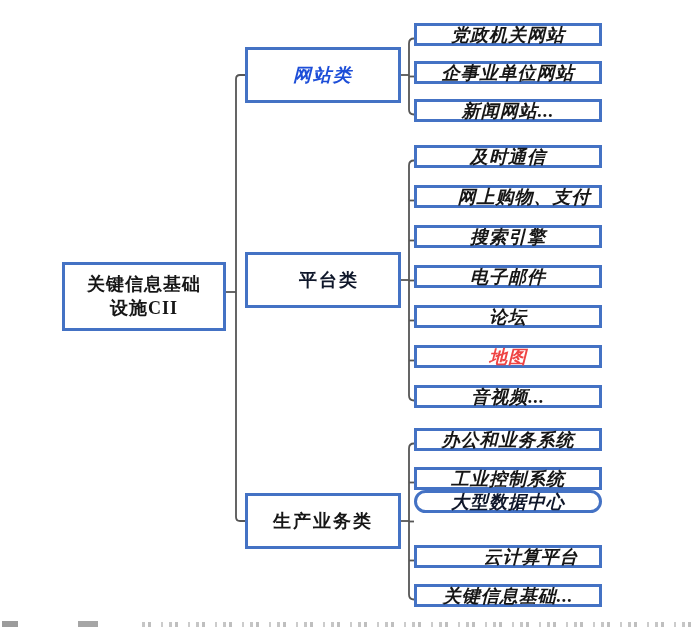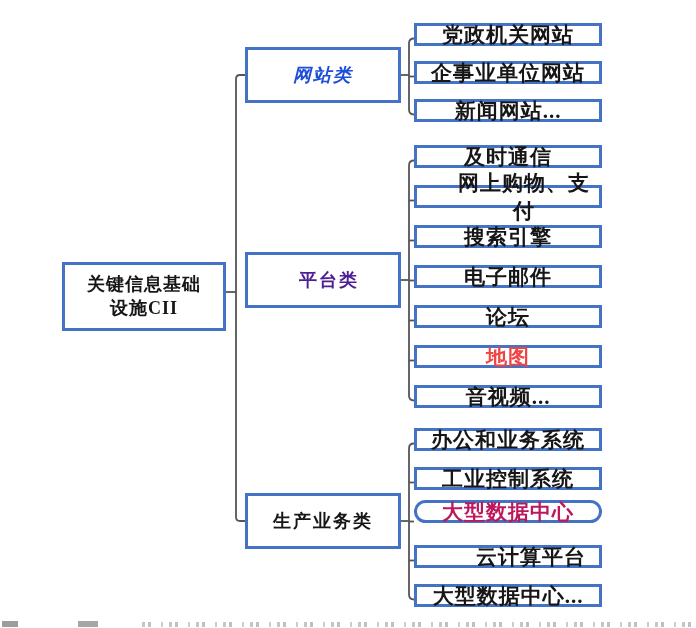--- a/index.html
+++ b/index.html
@@ -25,22 +25,23 @@
     left:62px; top:262px; width:164px; height:69px;
     font-size:18px; line-height:1.3; letter-spacing:1px;
   }
   .root-box span { display:block; }
   .group-box {
     left:245px; width:156px; height:56px;
     font-size:18px; letter-spacing:2px;
   }
   .leaf-box {
     left:414px; width:188px; height:23px;
-    font-size:21px; letter-spacing:1px;
+    font-size:18px; letter-spacing:1px;
     padding-top:1px;
+    font-style:italic;
   }
   .group-website  { top:47px;  }
   .group-platform { top:252px; }
   .group-prod     { top:493px; }
   
   .caption-clip {
     position:absolute; left:2px; top:621px; width:690px; height:7px;
   }
   .caption-clip .frag {
     position:absolute; top:0; height:6px; background:#c2c2c2;
@@ -86,40 +87,40 @@
   </svg>
 
   <div class="box root-box" style="color: rgb(22, 22, 22);">
     <div>
       <span>关键信息基础</span>
       <span>设施CII</span>
     </div>
   </div>
 
   <div class="box group-box group-website" style="color: #1d4ed8; font-style: italic;">网站类</div>
-  <div class="box group-box group-platform" style="color: #4c1d95; padding-left: 12px;">平台类</div>
+  <div class="box group-box group-platform" style="color: #0f172a; padding-left: 12px;">平台类</div>
   <div class="box group-box group-prod" style="color: rgb(22, 22, 22);">生产业务类</div>
 
   <div class="box leaf-box" style="top: 23px; color: rgb(22, 22, 22);">党政机关网站</div>
   <div class="box leaf-box" style="top: 61px; color: rgb(22, 22, 22);">企事业单位网站</div>
   <div class="box leaf-box" style="top: 99px; color: rgb(22, 22, 22);">新闻网站...</div>
 
   <div class="box leaf-box" style="top: 145px; color: rgb(22, 22, 22);">及时通信</div>
   <div class="box leaf-box" style="top: 185px; color: rgb(22, 22, 22); padding-left: 32px;">网上购物、支付</div>
   <div class="box leaf-box" style="top: 225px; color: rgb(22, 22, 22);">搜索引擎</div>
   <div class="box leaf-box" style="top: 265px; color: rgb(22, 22, 22);">电子邮件</div>
   <div class="box leaf-box" style="top: 305px; color: rgb(22, 22, 22);">论坛</div>
   <div class="box leaf-box" style="top: 345px; color: #ef4444;">地图</div>
   <div class="box leaf-box" style="top: 385px; color: rgb(22, 22, 22);">音视频...</div>
 
   <div class="box leaf-box" style="top: 428px; color: rgb(22, 22, 22);">办公和业务系统</div>
   <div class="box leaf-box" style="top: 467px; color: rgb(22, 22, 22);">工业控制系统</div>
-  <div class="box leaf-box" style="top: 500px; color: #be185d; border-radius: 15px;">大型数据中心</div>
+  <div class="box leaf-box" style="top: 490px; color: #0f172a; border-radius: 15px;">大型数据中心</div>
   <div class="box leaf-box" style="top: 545px; color: rgb(22, 22, 22); padding-left: 46px;">云计算平台</div>
-  <div class="box leaf-box" style="top: 584px; color: rgb(22, 22, 22);">大型数据中心...</div>
+  <div class="box leaf-box" style="top: 584px; color: rgb(22, 22, 22);">关键信息基础...</div>
 
   <div class="caption-clip">
     <div class="frag frag-a"></div>
     <div class="frag frag-b"></div>
     <div class="frag frag-line"></div>
   </div>
 
 </div>
 
 </body></html>

